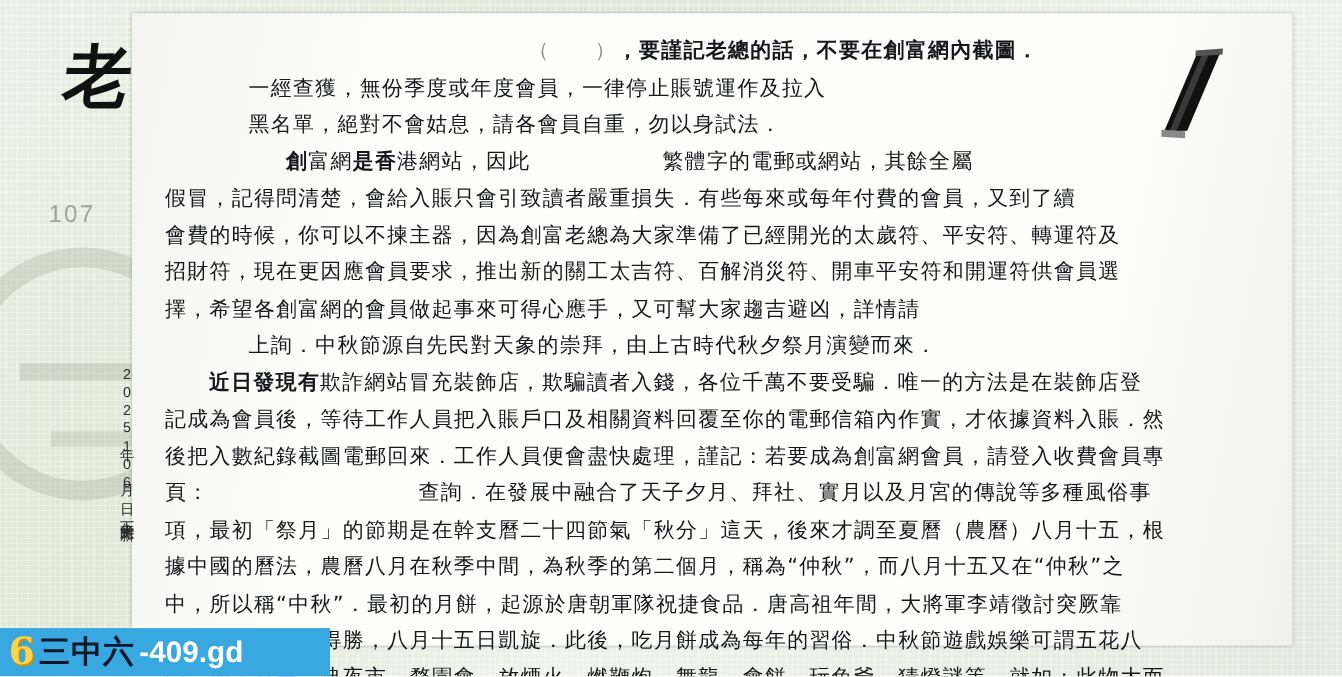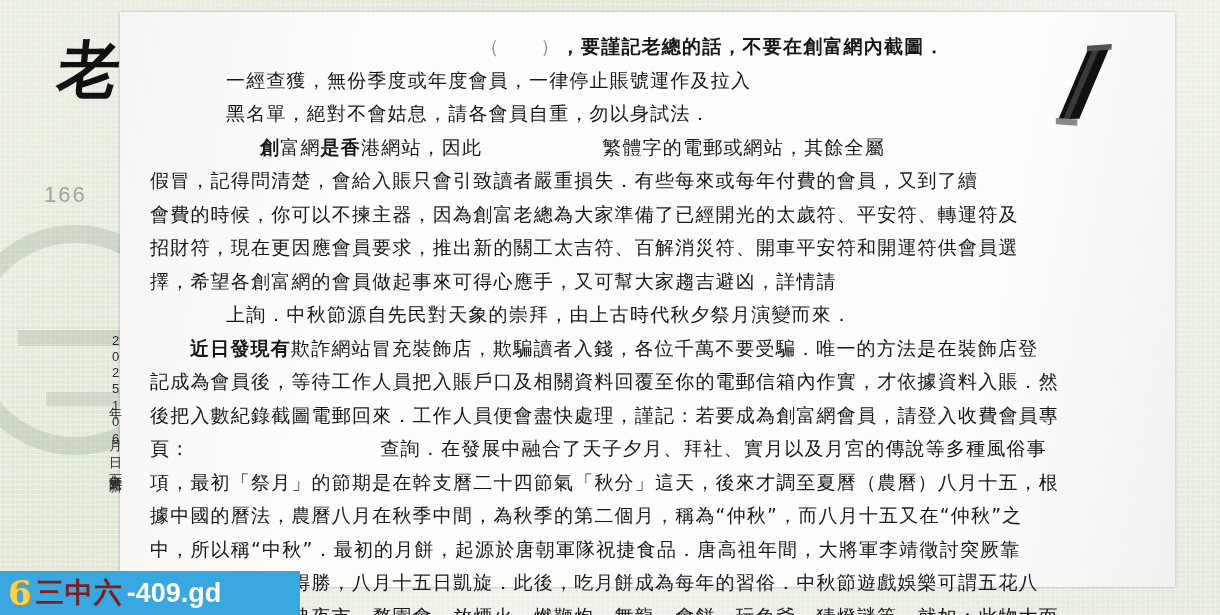--- a/index.html
+++ b/index.html
@@ -193,21 +193,21 @@
     font-weight: bold;
     color: #ffd24a;
     line-height: 1;
     margin-right: 4px;
     text-shadow: 1px 1px 0 #c98f00;
   }
   #wm-cn {
     font-family: "DejaVu Sans", sans-serif;
     font-size: 28px;
     font-weight: bold;
-    color: #7f1d1d;
+    color: #0f172a;
     letter-spacing: 1px;
   }
   #wm-dom {
     font-family: "Liberation Sans", sans-serif;
     font-size: 27px;
     font-weight: bold;
     color: #ffffff;
     letter-spacing: 0px;
     margin-left: 4px;
   }
@@ -215,21 +215,21 @@
 </head>
 <body>
 
 <div id="page">
 
   <div id="bg-texture"></div>
   <div id="wm-circle"></div>
   <div id="wm-bar"></div>
   <div id="wm-bar2"></div>
 
-  <div id="page-number">166</div>
+  <div id="page-number">107</div>
 
   <div id="title-block">
     <div id="title-text">老總論碼</div>
   </div>
 
   <div id="article-sheet">
 
     <svg id="ink-roll" viewBox="0 0 88 78" xmlns="http://www.w3.org/2000/svg">
       <path d="M10 64 L62 4 L82 10 L30 70 Z" fill="#111111"></path>
       <path d="M14 66 L66 6 L72 8 L20 68 Z" fill="#3a3a3a"></path>

